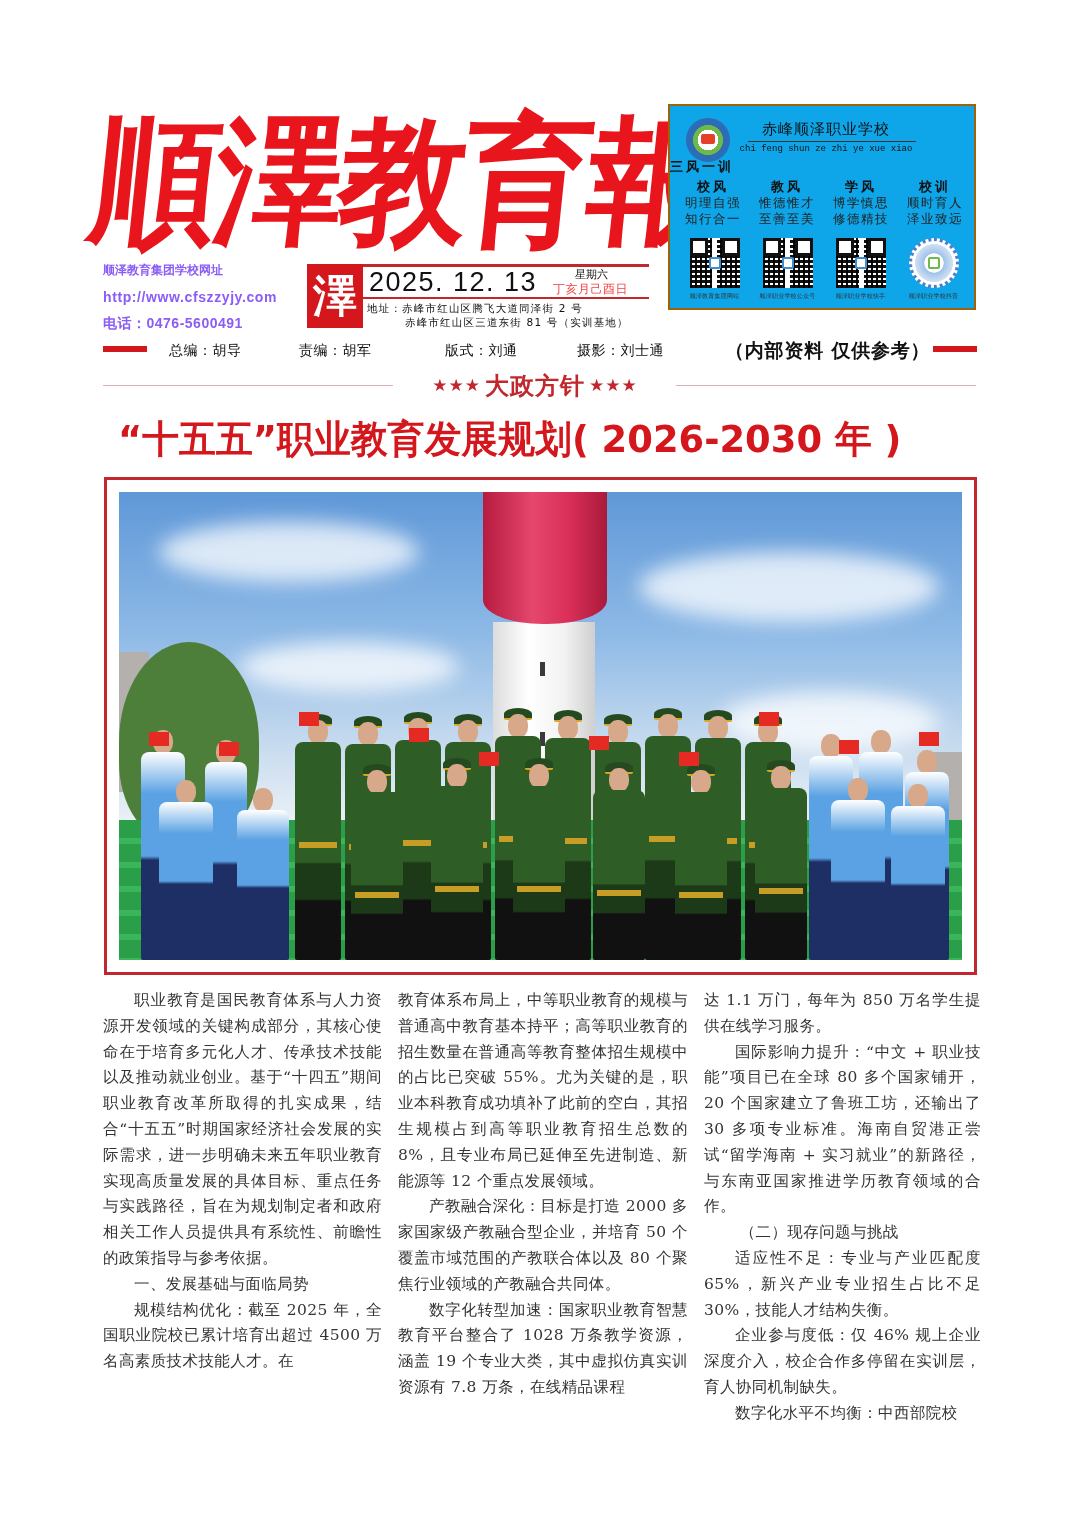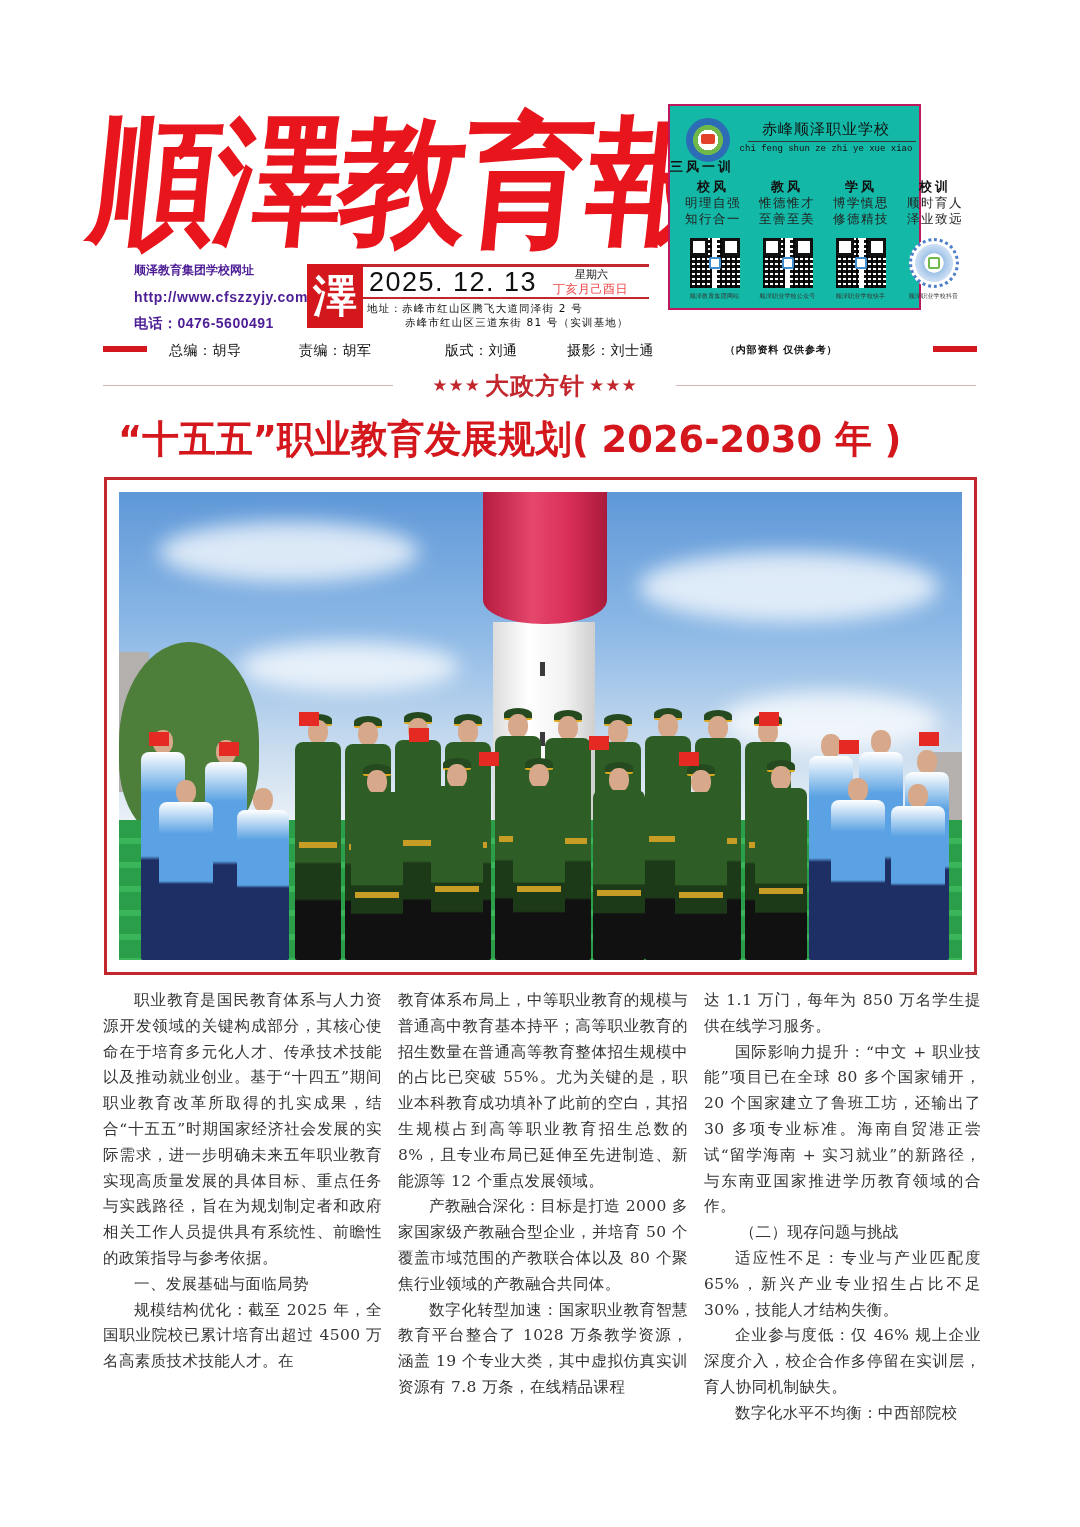--- a/index.html
+++ b/index.html
@@ -9,21 +9,21 @@
   
   .masthead-title {
     position: absolute; left: 92px; top: 100px; width: 570px; height: 160px;
     display: flex; align-items: center; justify-content: space-between;
     font-family: "DejaVu Serif", serif; font-weight: bold; color: #e8161c;
     font-size: 128px; line-height: 1; letter-spacing: -4px;
   }
   .masthead-title span { display: inline-block; transform: skewX(-6deg) scaleY(1.08); }
 
   .site-info { position: absolute; left: 103px; top: 262px; width: 210px; }
-  .site-info div { font-family: "Liberation Sans", sans-serif; font-weight: bold; color: #4c1d95; margin-left: 31px; }
+  .site-info div { font-family: "Liberation Sans", sans-serif; font-weight: bold; color: #8b5cf6; }
   .site-info .si-label { font-size: 12px; margin-bottom: 10px; }
   .site-info .si-url { font-size: 14px; letter-spacing: 0.6px; margin-bottom: 10px; }
   .site-info .si-phone { font-size: 14px; letter-spacing: 0.5px; }
 
   .date-block { position: absolute; left: 307px; top: 264px; width: 342px; height: 64px; }
   .stamp {
     position: absolute; left: 0; top: 0; width: 56px; height: 64px; background: #d4171d;
     color: #fff; font-family: "DejaVu Serif", serif; font-weight: bold; font-size: 44px;
     display: flex; align-items: center; justify-content: center; line-height: 1;
   }
@@ -33,22 +33,22 @@
     position: absolute; left: 62px; top: 2px; font-family: Liberation Sans, sans-serif;
     font-size: 27px; color: #111; letter-spacing: 1.5px; line-height: 32px;
   }
   .date-weekday { position: absolute; left: 268px; top: 3px; font-size: 11px; color: #111; }
   .date-lunar { position: absolute; left: 246px; top: 17px; font-size: 12px; color: #ef4444; letter-spacing: 0.5px; }
   .address { position: absolute; left: 60px; top: 37px; font-size: 10.5px; color: #111; line-height: 14px; letter-spacing: 1.2px; }
   .address .addr2 { padding-left: 38px; }
 
   
   .school-card {
-    position: absolute; left: 668px; top: 104px; width: 253px; height: 206px;
-    border: 2px solid #be185d; background: #14b8a6;
+    position: absolute; left: 668px; top: 104px; width: 308px; height: 206px;
+    border: 2px solid #a16207; background: #0ea5e9;
   }
   .school-logo {
     position: absolute; left: 16px; top: 12px; width: 44px; height: 44px; border-radius: 50%;
     border: 4px solid #2d6db5; background: radial-gradient(circle, #ffffff 40%, #6fb84a 41%, #6fb84a 58%, #2d6db5 60%);
   }
   .school-logo::after {
     content: ""; position: absolute; left: 11px; top: 12px; width: 14px; height: 10px;
     background: #e4412a; border-radius: 2px;
   }
   .school-name { position: absolute; left: 66px; top: 14px; width: 180px; text-align: center; font-size: 15px; color: #111; letter-spacing: 1px; }
@@ -78,21 +78,21 @@
   .qr-mini { width: 50px; height: 50px; border-radius: 50%; border: 3px dotted #4d7ec9; position: relative; background: radial-gradient(circle, #fff 30%, #9fc3e8 32%, #cfe0f4 60%, #fff 62%); }
   .qr-mini .qr-center { left: 16px; top: 16px; border-color: #6fb84a; }
   .qr-caption { font-size: 6px; color: #333; margin-top: 4px; white-space: nowrap; letter-spacing: 0.2px; }
 
   
   .staff-line { position: absolute; left: 103px; top: 340px; width: 874px; height: 20px; }
   .red-bar { position: absolute; top: 6px; width: 44px; height: 6px; background: #d4171d; }
   .red-bar.left { left: 0; }
   .red-bar.right { right: 0; }
   .staff { position: absolute; top: 0; font-size: 14px; color: #111; line-height: 20px; letter-spacing: 0.5px; }
-  .notice { position: absolute; top: 0; left: 622px; font-size: 10px; font-weight: bold; color: #111; line-height: 20px; letter-spacing: 0.8px; }
+  .notice { position: absolute; top: 0; left: 622px; font-size: 19px; font-weight: bold; color: #111; line-height: 20px; letter-spacing: 0.8px; }
 
   
   .section-rule { position: absolute; top: 385px; height: 1px; background: #d7b3b3; }
   .section-rule.left { left: 103px; width: 290px; }
   .section-rule.right { left: 676px; width: 300px; }
   .section-title { position: absolute; left: 398px; top: 369px; width: 274px; text-align: center; color: #c1272d; font-family: "DejaVu Serif", serif; font-size: 24px; line-height: 32px; }
   .section-title .stars { font-size: 17px; letter-spacing: 1px; vertical-align: 3px; }
   .section-title .st-text { font-weight: bold; margin: 0 4px; letter-spacing: 1px; }
 
   
@@ -218,21 +218,21 @@
       <div class="qr-caption">顺泽职业学校抖音</div>
     </div>
   </div>
 </div>
 
 <div class="staff-line">
   <div class="red-bar left"></div>
   <span class="staff" style="left:66px">总编：胡导</span>
   <span class="staff" style="left:196px">责编：胡军</span>
   <span class="staff" style="left:342px">版式：刘通</span>
-  <span class="staff" style="left:464px">摄影：刘士通</span>
+  <span class="staff" style="left:474px">摄影：刘士通</span>
   <span class="notice">（内部资料  仅供参考）</span>
   <div class="red-bar right"></div>
 </div>
 
 <div class="section-rule left"></div>
 <div class="section-title">
   <span class="stars">★★★</span><span class="st-text">大政方针</span><span class="stars">★★★</span>
 </div>
 <div class="section-rule right"></div>
 

